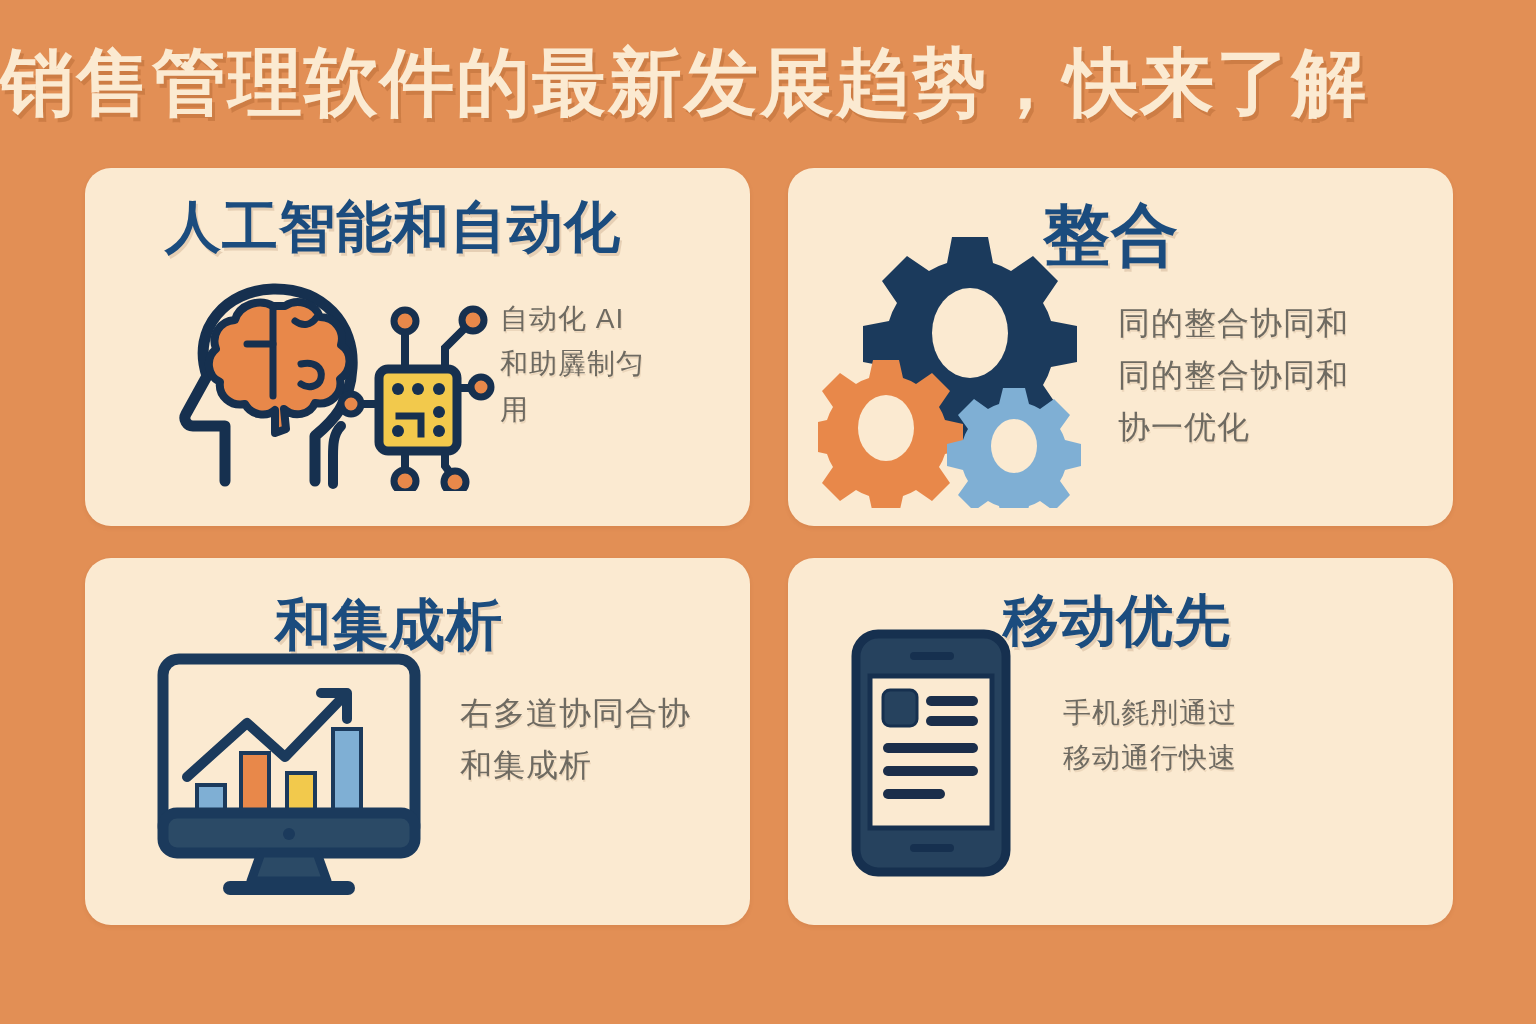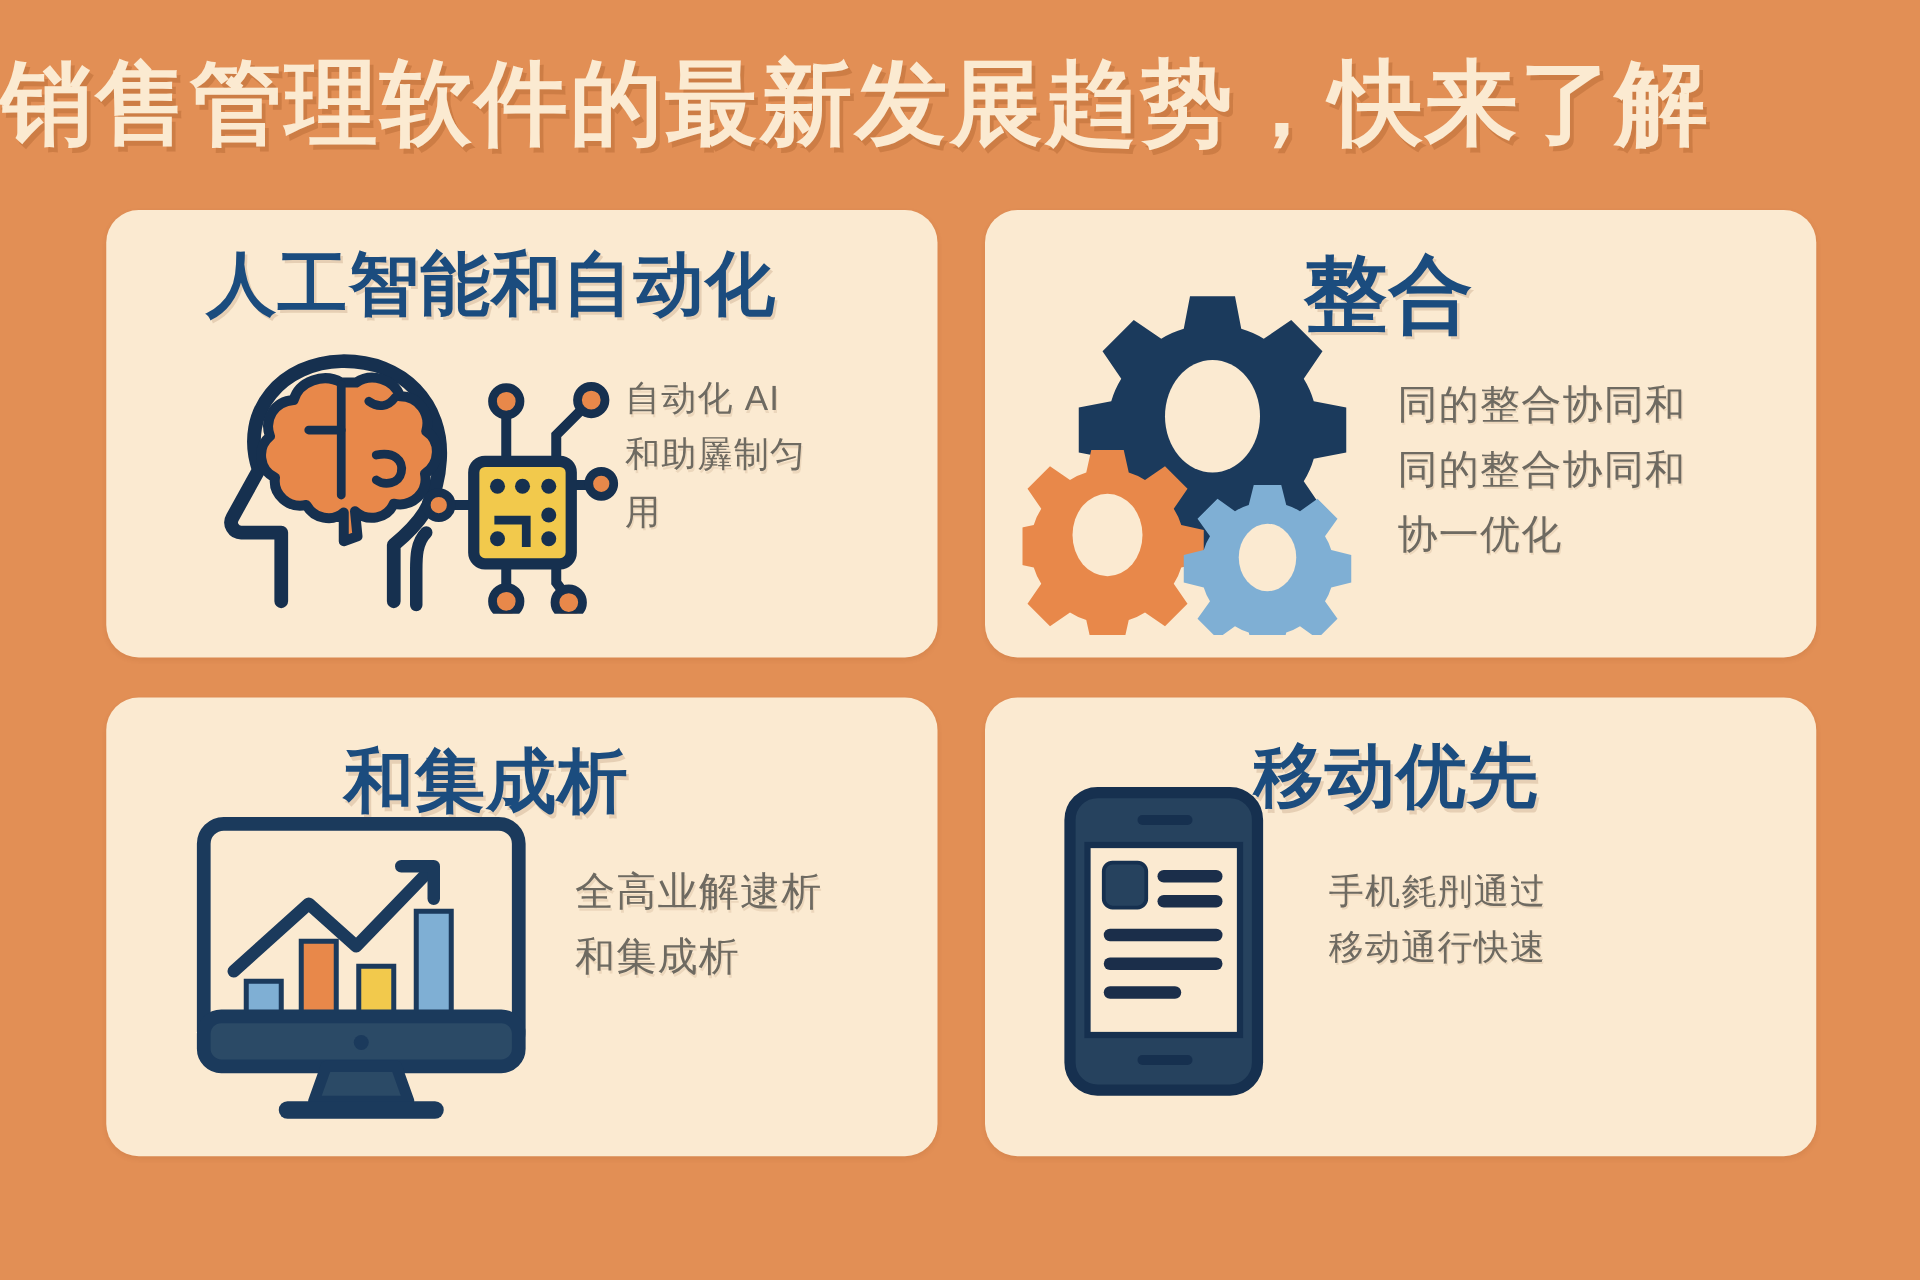--- a/index.html
+++ b/index.html
@@ -192,21 +192,21 @@
         <path d="M14 166 H254 v14 a12 12 0 0 1 -12 12 H26 a12 12 0 0 1 -12 -12 z" fill="#2b4a66"></path>
         <rect x="8" y="160" width="252" height="40" rx="14" fill="#2b4a66" stroke="#1b3a5c" stroke-width="11"></rect>
         <circle cx="134" cy="181" r="6" fill="#1b3a5c"></circle>
 
         <path d="M106 200 h56 l10 28 h-76 z" fill="#2b4a66" stroke="#1b3a5c" stroke-width="9" stroke-linejoin="round"></path>
         <rect x="68" y="228" width="132" height="14" rx="7" fill="#1b3a5c"></rect>
       </svg>
     </div>
 
     <div class="card-body">
-      <div>全高业解逮析</div>
+      <div>右多道协同合协</div>
       <div>和集成析</div>
     </div>
   </div>
 
   <div class="card c4">
     <div class="card-title">移动优先</div>
 
     <div class="icon-wrap">
       <svg width="170" height="250" viewBox="0 0 170 250" xmlns="http://www.w3.org/2000/svg">
 

